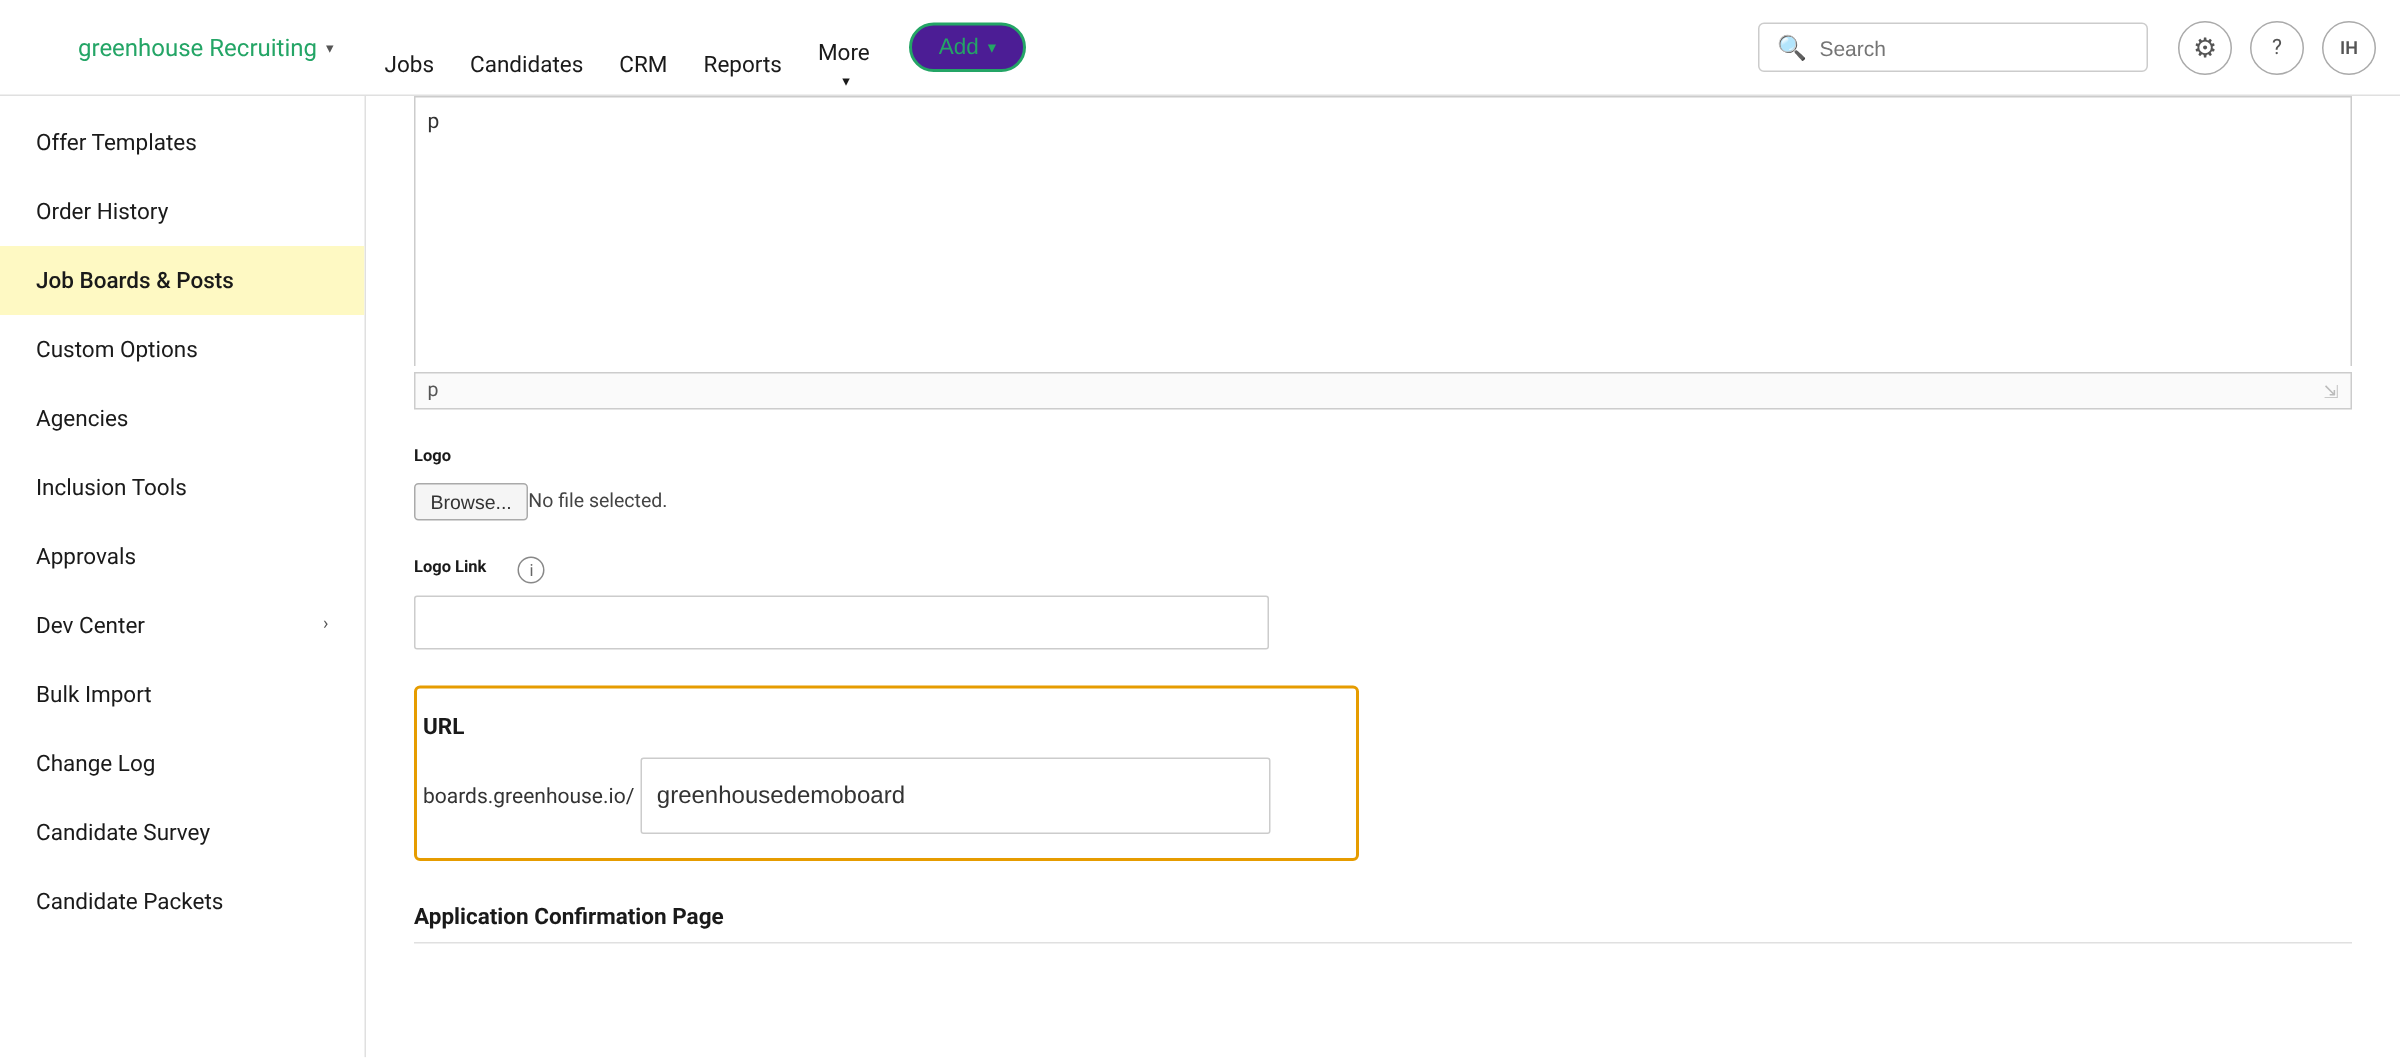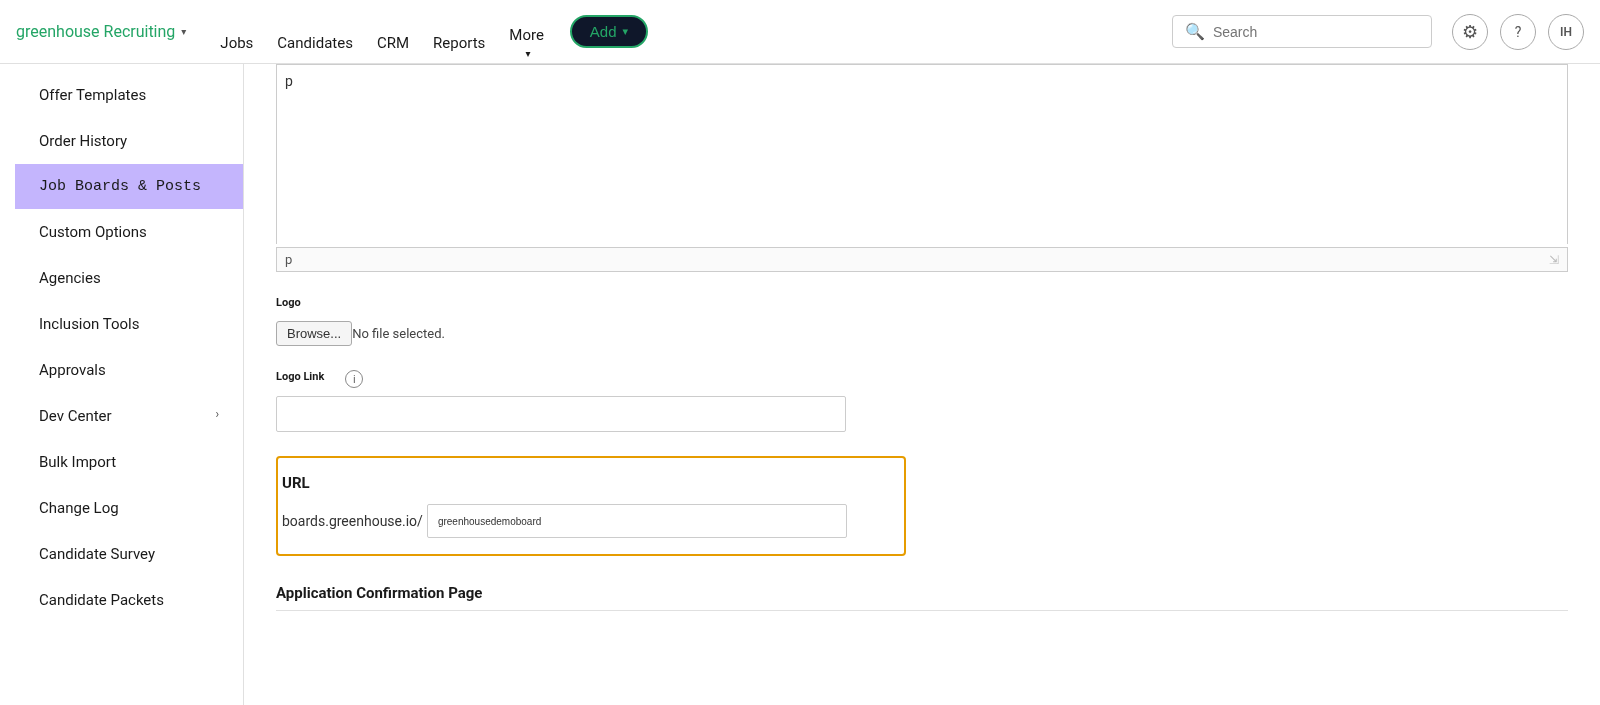--- a/index.html
+++ b/index.html
@@ -3,31 +3,31 @@
   <meta charset="utf-8">
   <style>
     * { box-sizing: border-box; margin: 0; padding: 0; }
     body { font-family: -apple-system, BlinkMacSystemFont, 'Segoe UI', Roboto, sans-serif; font-size: 14px; color: #1a1a1a; background: #fff; height: 705px; overflow: hidden; display: flex; flex-direction: column; }
 
     
     .topnav {
       display: flex; align-items: center; padding: 0 16px; height: 64px;
       border-bottom: 1px solid #e0e0e0; flex-shrink: 0; gap: 8px;
     }
-    .brand { display: flex; align-items: center; gap: 4px; margin-right: 16px; cursor: pointer; }
+    .brand { display: flex; align-items: center; gap: 4px; margin-right: 16px; cursor: pointer; margin-left: 36px; }
     .brand-text { font-size: 16px; color: #1a1a1a; font-weight: 400; }
     .brand-text span { color: #24a566; }
     .nav-chevron { font-size: 10px; color: #555; margin-left: 2px; }
     .nav-links { display: flex; align-items: center; gap: 4px; }
     .nav-link { padding: 8px 10px; font-size: 15px; color: #1a1a1a; cursor: pointer; border-radius: 4px; margin-top: 22px; }
     .nav-link-more { display: flex; align-items: center; gap: 4px; flex-direction: column; }
     .add-btn {
       border: 2px solid #24a566; border-radius: 24px; padding: 6px 18px;
       color: #24a566; font-size: 15px; font-weight: 500; cursor: pointer;
-      display: flex; align-items: center; gap: 6px; background: #0f172a; margin-left: 8px;
+      display: flex; align-items: center; gap: 6px; background: #4c1d95; margin-left: 8px;
     }
     .search-area {
       margin-left: auto; display: flex; align-items: center;
       border: 1px solid #ccc; border-radius: 4px; padding: 6px 12px; width: 260px; gap: 8px;
     }
     .search-icon { color: #888; font-size: 16px; }
     .search-input { border: none; outline: none; font-size: 14px; color: #aaa; width: 100%; background: transparent; }
     .nav-icons { display: flex; align-items: center; gap: 12px; margin-left: 12px; }
     .nav-icon-btn {
       width: 36px; height: 36px; border-radius: 50%; border: 1.5px solid #aaa;
@@ -40,23 +40,23 @@
     
     .body-row { display: flex; flex: 1; overflow: hidden; }
 
     
     .sidebar {
       width: 244px; flex-shrink: 0; border-right: 1px solid #e0e0e0;
       overflow-y: auto; padding: 8px 0;
     }
     .sidebar-item {
       padding: 14px 24px; cursor: pointer; font-size: 15px; color: #1a1a1a;
-      display: flex; justify-content: space-between; margin-left: 15px;
-    }
-    .sidebar-item.active { background: #c4b5fd; font-weight: 500; font-family: Liberation Mono, monospace; }
+      display: flex; justify-content: space-between;
+    }
+    .sidebar-item.active { background: #fef9c3; font-weight: 500; }
     .sidebar-item .chevron { font-size: 12px; color: #555; }
 
     
     .main { flex: 1; overflow-y: auto; padding: 0 32px 32px 32px; }
 
     
     .textarea-section { margin-bottom: 0; }
     .text-area-box {
       width: 100%; height: 180px; border: 1px solid #ccc; border-bottom: none;
       padding: 8px; font-size: 14px; color: #333; resize: none; outline: none;
@@ -93,22 +93,22 @@
 
     
     .url-section {
       margin-top: 24px; border: 2px solid #e69c00; border-radius: 4px;
       padding: 16px 4px; width: 630px; background: #fff;
     }
     .url-label { font-size: 15px; font-weight: 700; color: #1a1a1a; margin-bottom: 12px; }
     .url-row { display: flex; align-items: center; gap: 0; }
     .url-prefix { font-size: 14px; color: #333; margin-right: 4px; }
     .url-input {
-      flex: 1; max-width: 420px; height: 34px; border: 1px solid #ccc; padding: 6px 10px;
-      font-size: 10px; outline: none; border-radius: 2px; color: #333;
+      flex: 1; max-width: 420px; height: 51px; border: 1px solid #ccc; padding: 6px 10px;
+      font-size: 16px; outline: none; border-radius: 2px; color: #333;
     }
 
     
     .app-confirm-section { margin-top: 28px; }
     .app-confirm-label { font-size: 15px; font-weight: 700; color: #1a1a1a; margin-bottom: 8px; }
     .section-divider { border: none; border-top: 1px solid #e0e0e0; margin-bottom: 0; }
   </style>
 </head>
 <body>
 

